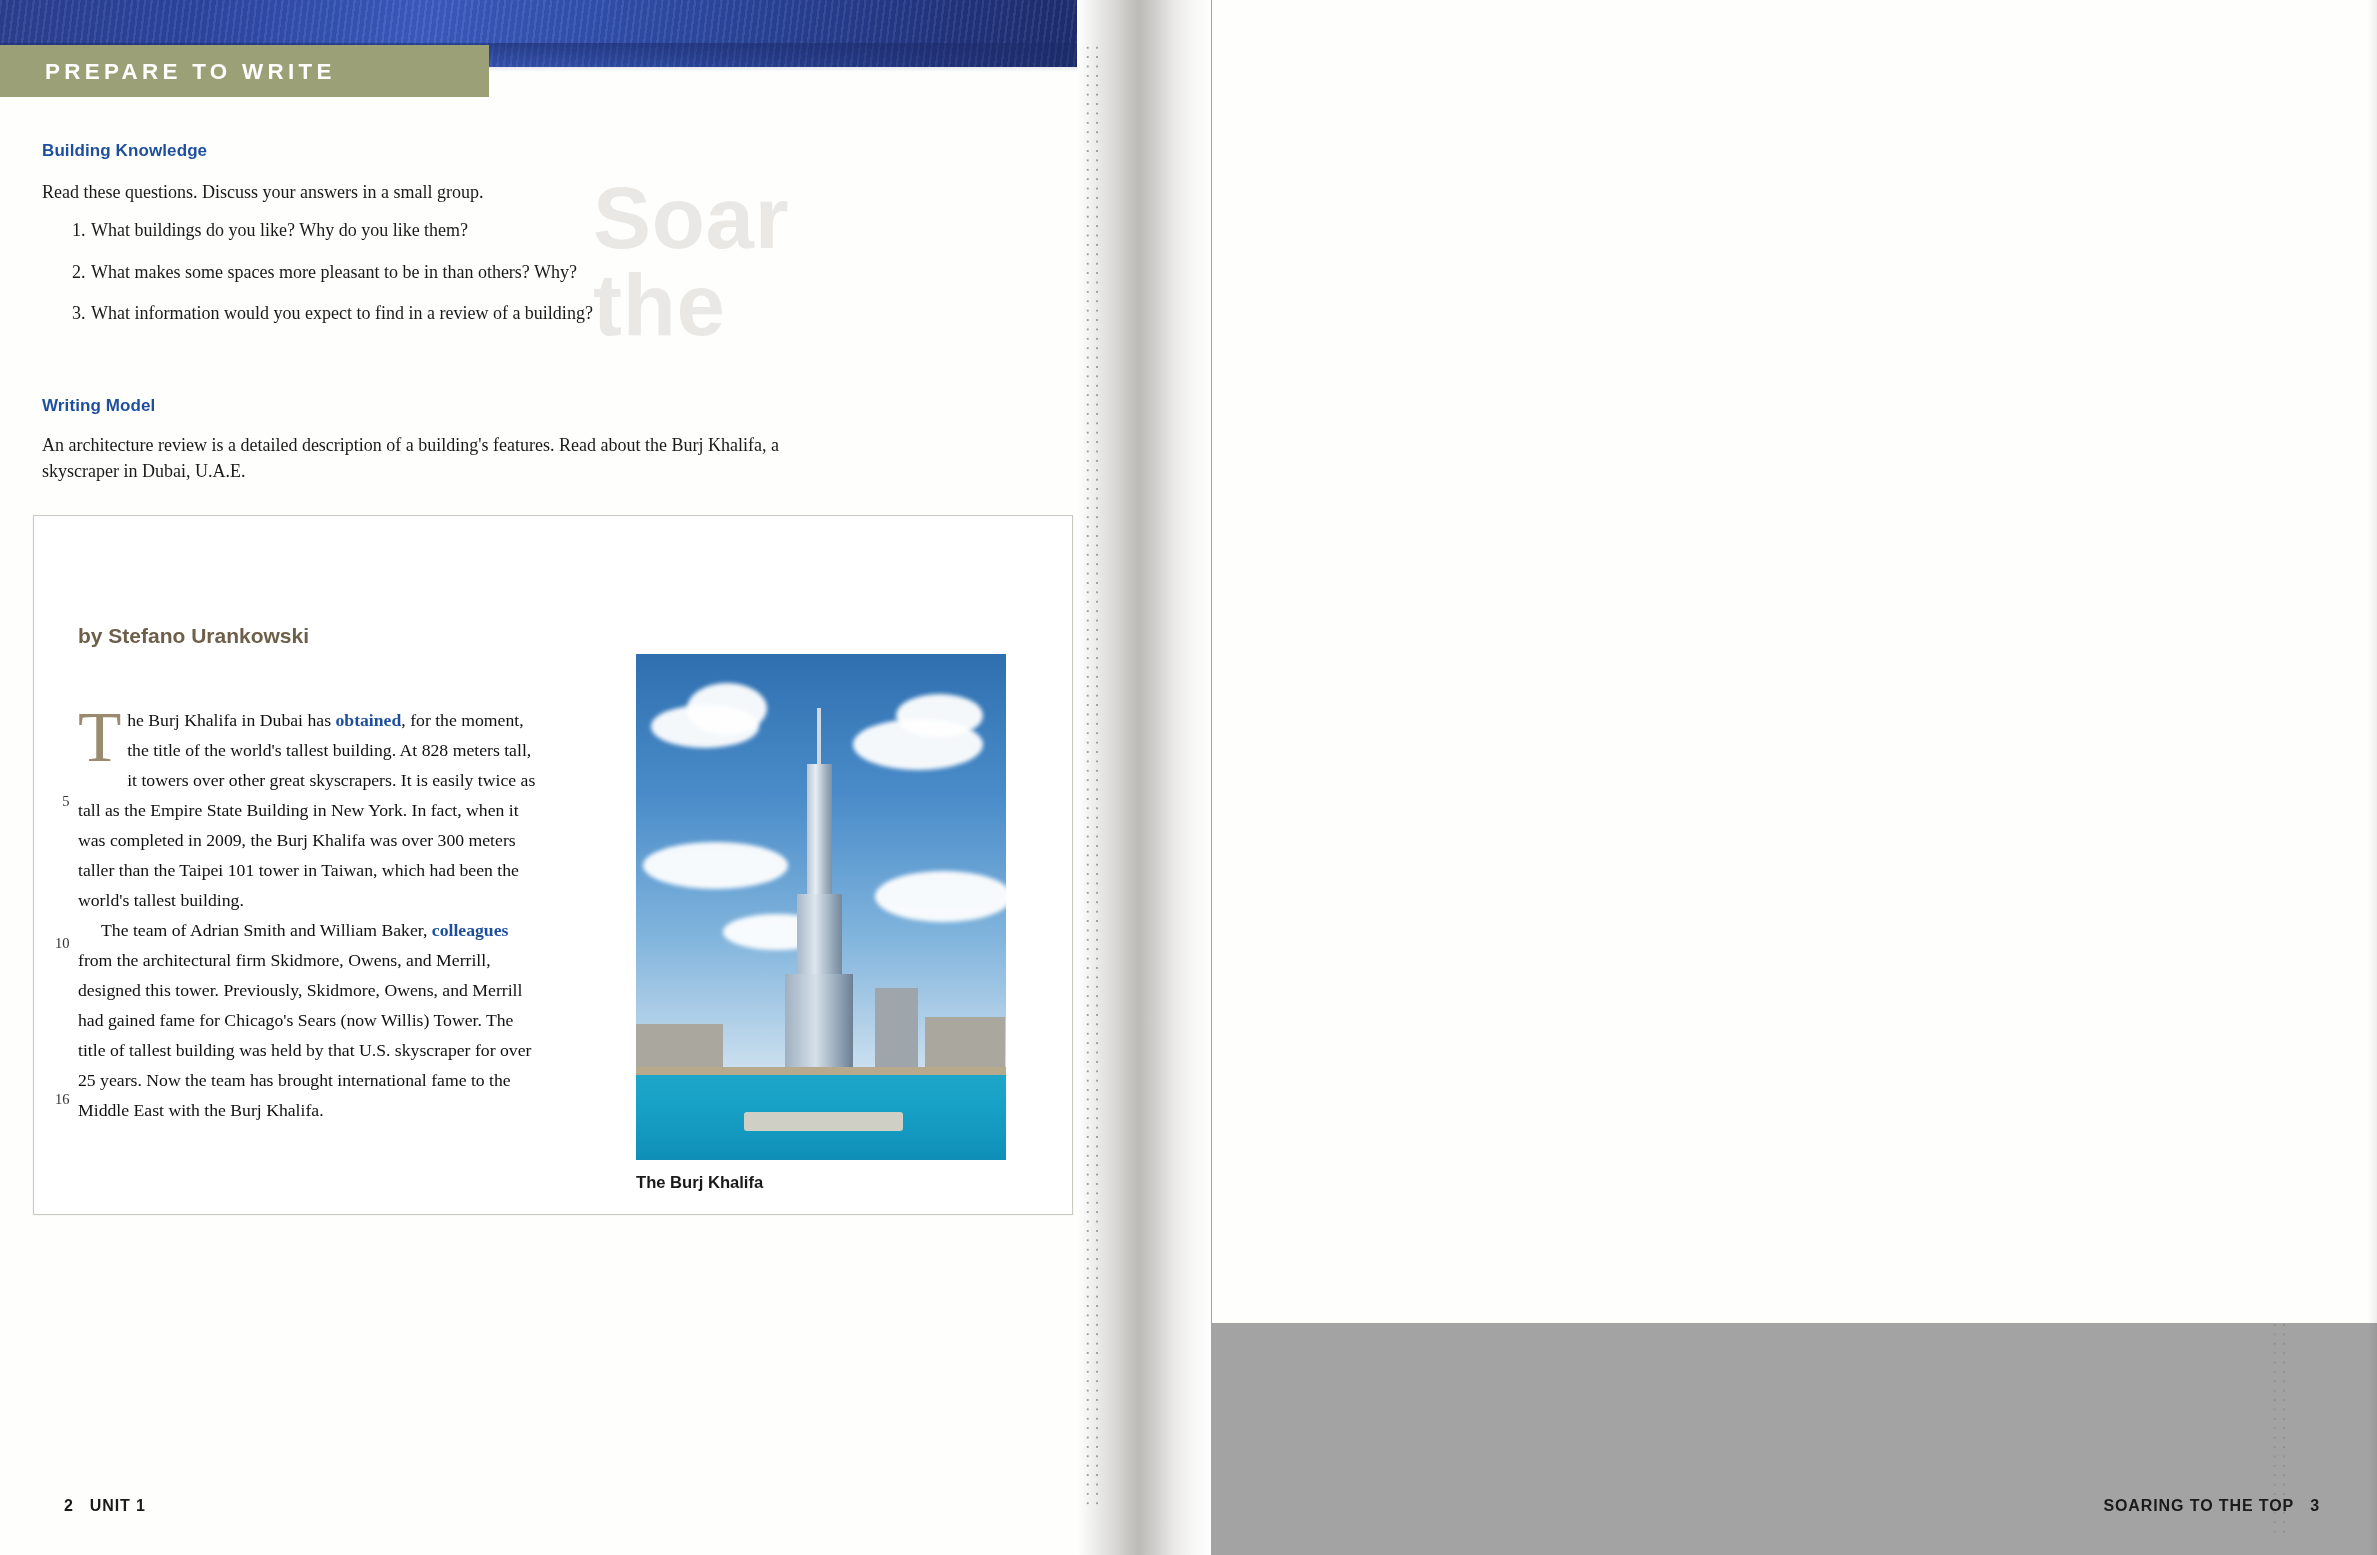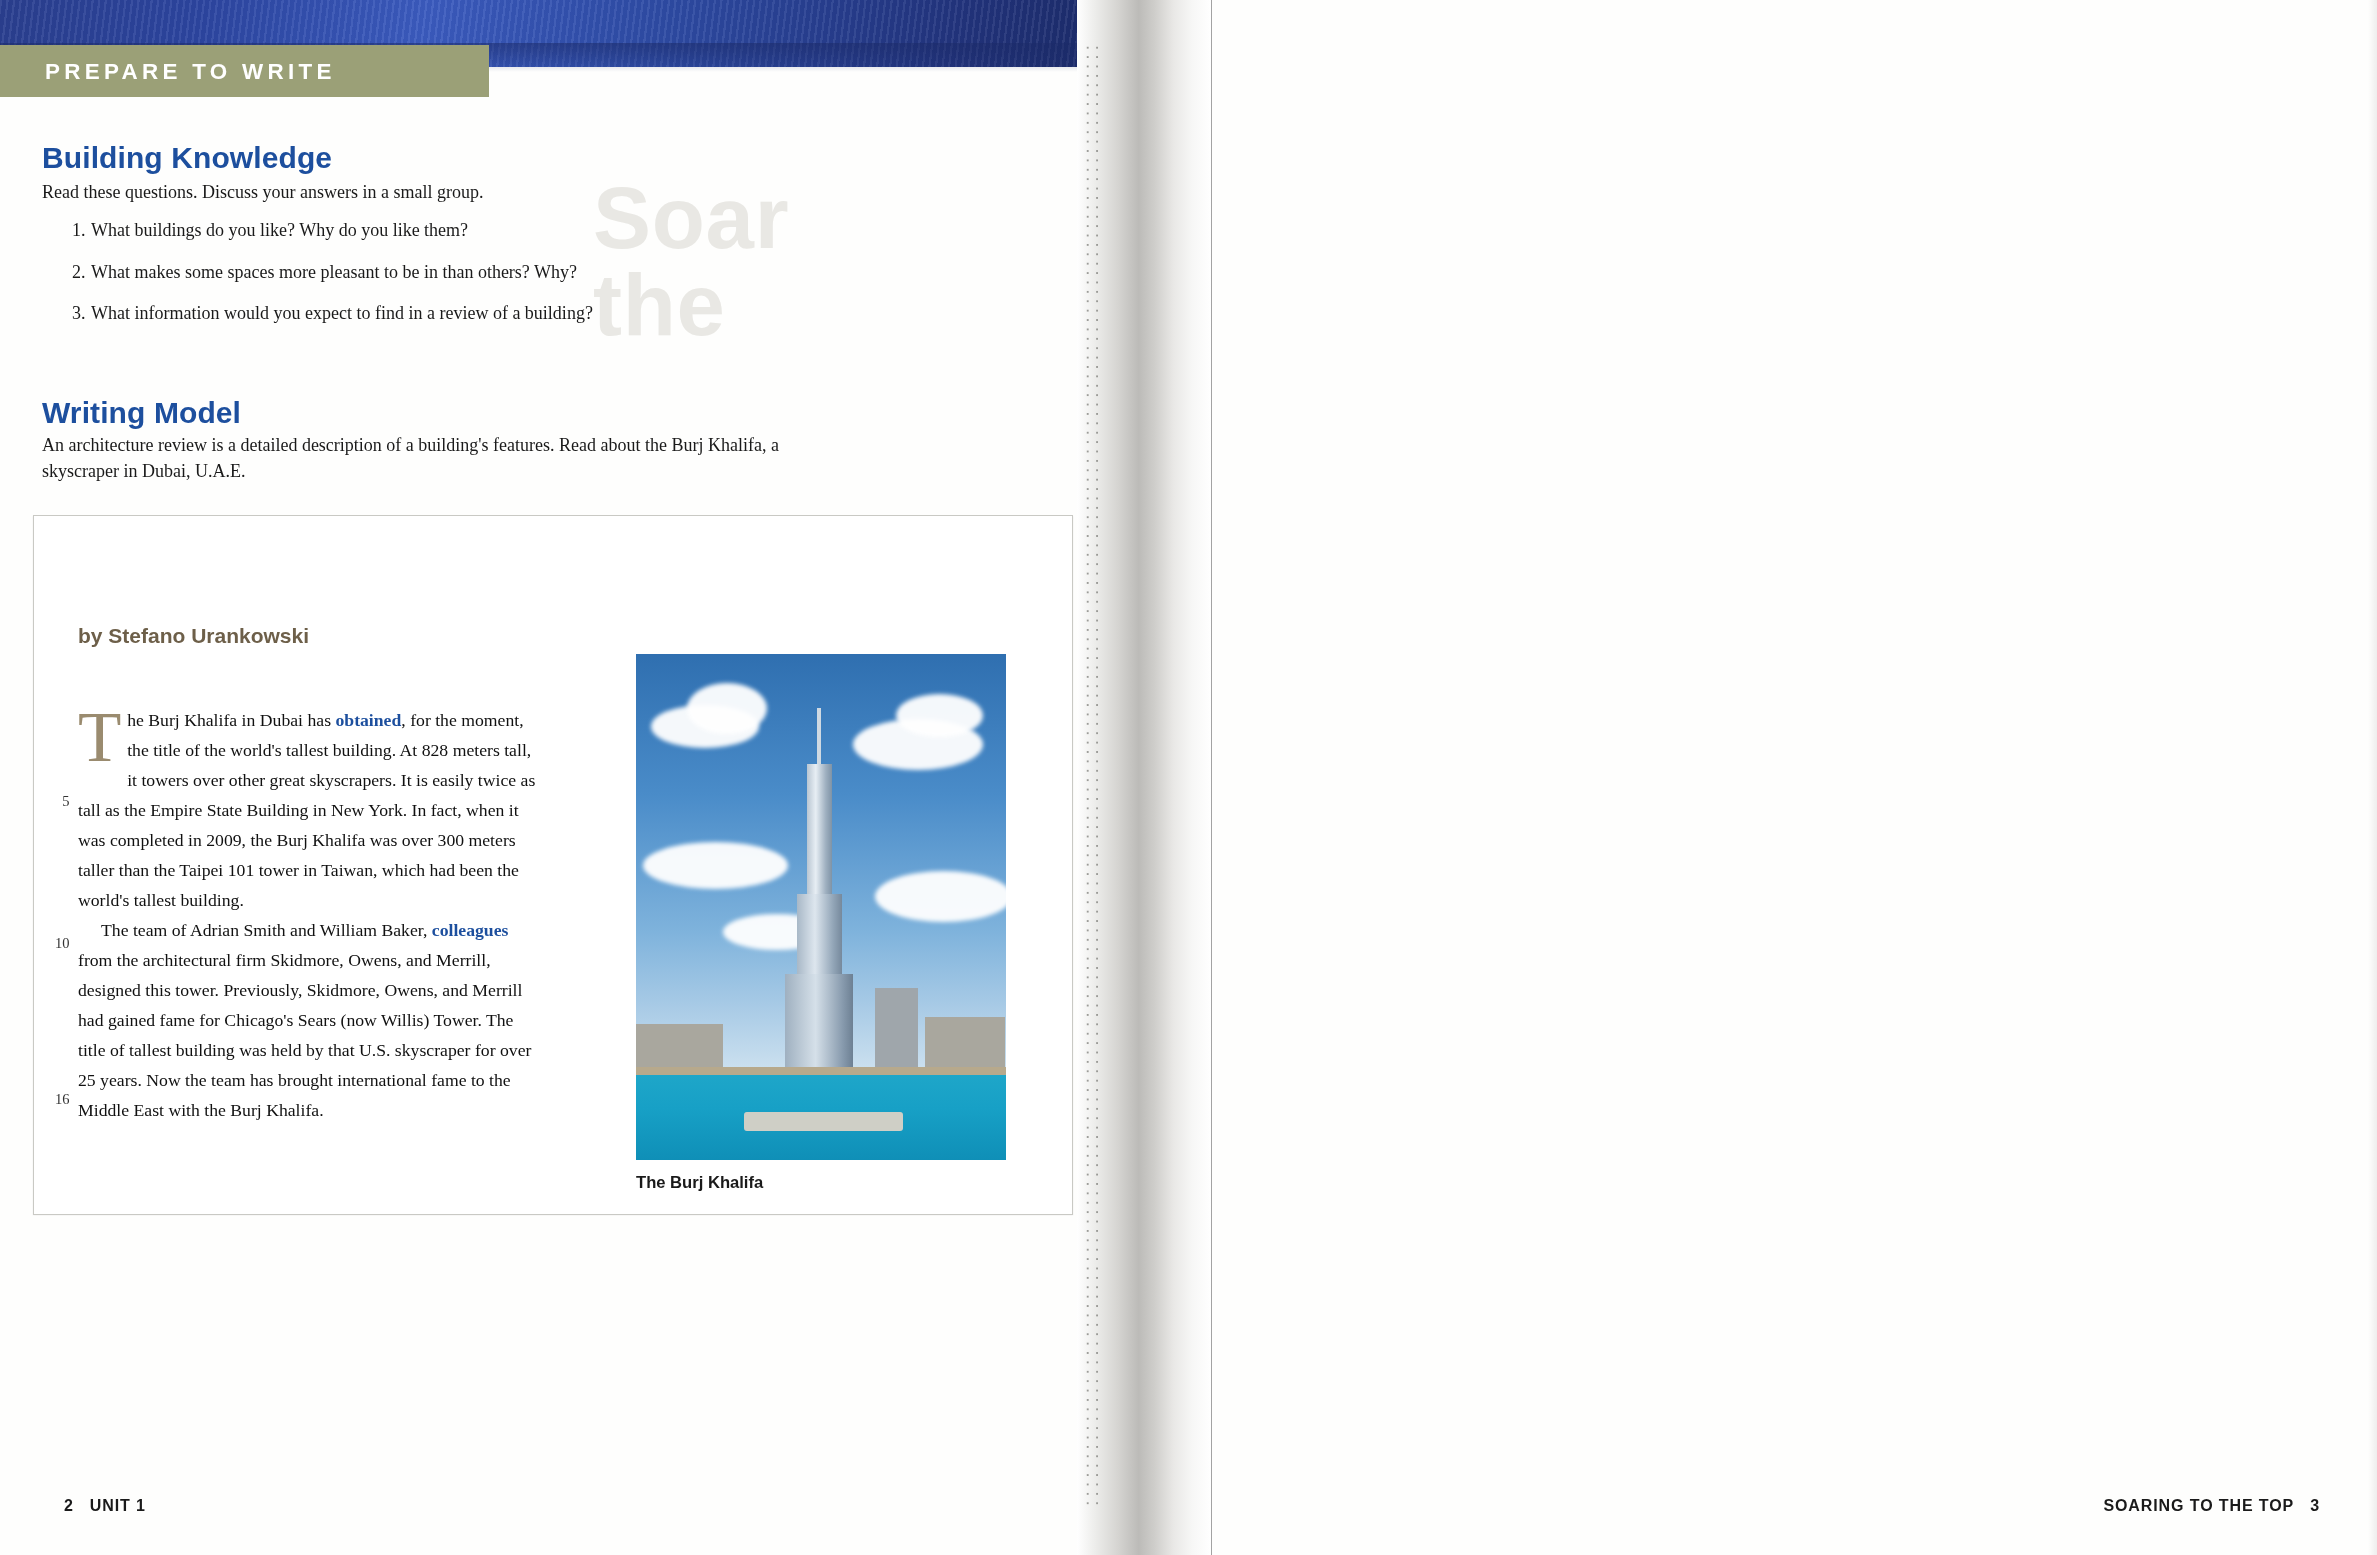--- a/index.html
+++ b/index.html
@@ -79,21 +79,21 @@
     color: #e9e8e4;
     letter-spacing: 0.7px;
     line-height: 1.0;
     z-index: 0;
   }
 
   .sec-head {
     position: absolute;
     font-family: "Liberation Sans", sans-serif;
     font-weight: bold;
-    font-size: 30px;
+    font-size: 17px;
     color: #1d4f9e;
     letter-spacing: 0.1px;
   }
   #building-knowledge-head { left: 42px; top: 141px; }
   #writing-model-head { left: 42px; top: 396px; }
 
   .instr {
     position: absolute;
     font-family: "Liberation Serif", serif;
     font-size: 18px;
@@ -281,21 +281,21 @@
     background-image: radial-gradient(#8c8c88 1.2px, transparent 1.2px);
     background-size: 9.4px 9.4px;
     opacity: .8;
   }
 
   
   .right-page {
     position: absolute;
     left: 1212px; top: 0;
     width: 1166px;
-    height: 1555px;
+    height: 1323px;
     background: #fefefd;
   }
 
   .rlines {
     position: absolute;
     width: 27.5px;
     font-family: "Liberation Serif", serif;
     font-size: 14.5px;
     color: #333;
     text-align: right;

